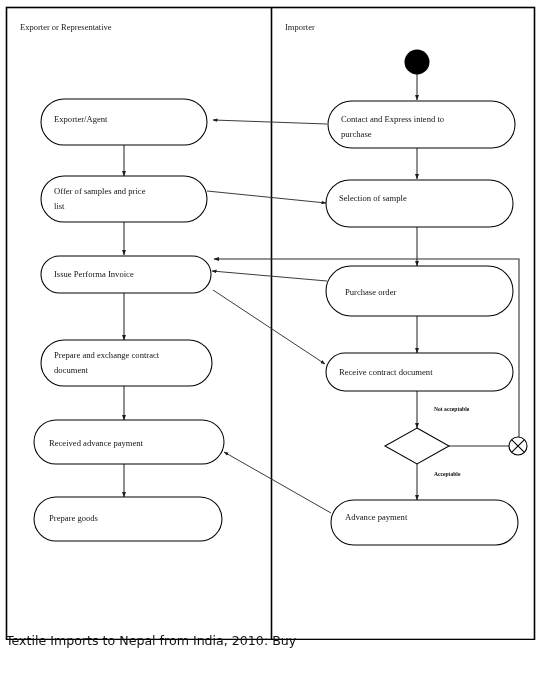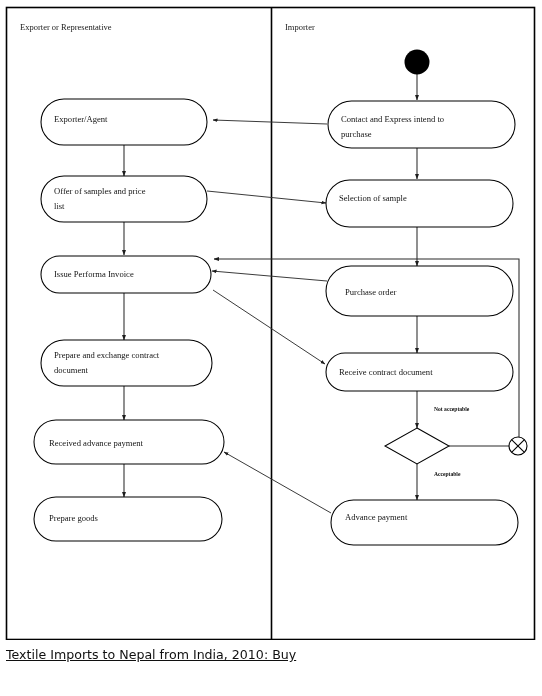--- a/index.html
+++ b/index.html
@@ -76,27 +76,26 @@
     stroke: #000000;
     stroke-width: 1.1;
   }
   .final-node-cross {
     stroke: #000000;
     stroke-width: 1.1;
   }
   .caption-block {
     position: absolute;
     left: 6px;
-    top: 645px;
+    top: 631px;
     width: 530px;
     font-family: "DejaVu Sans", "Liberation Sans", sans-serif;
     font-size: 12.6px;
     line-height: 1.55;
     color: #101010;
-    text-decoration: underline;
   }
   .caption-line {
     display: block;
     white-space: pre;
   }
 </style>
 </head>
 <body>
 
 <div id="diagram-root">

